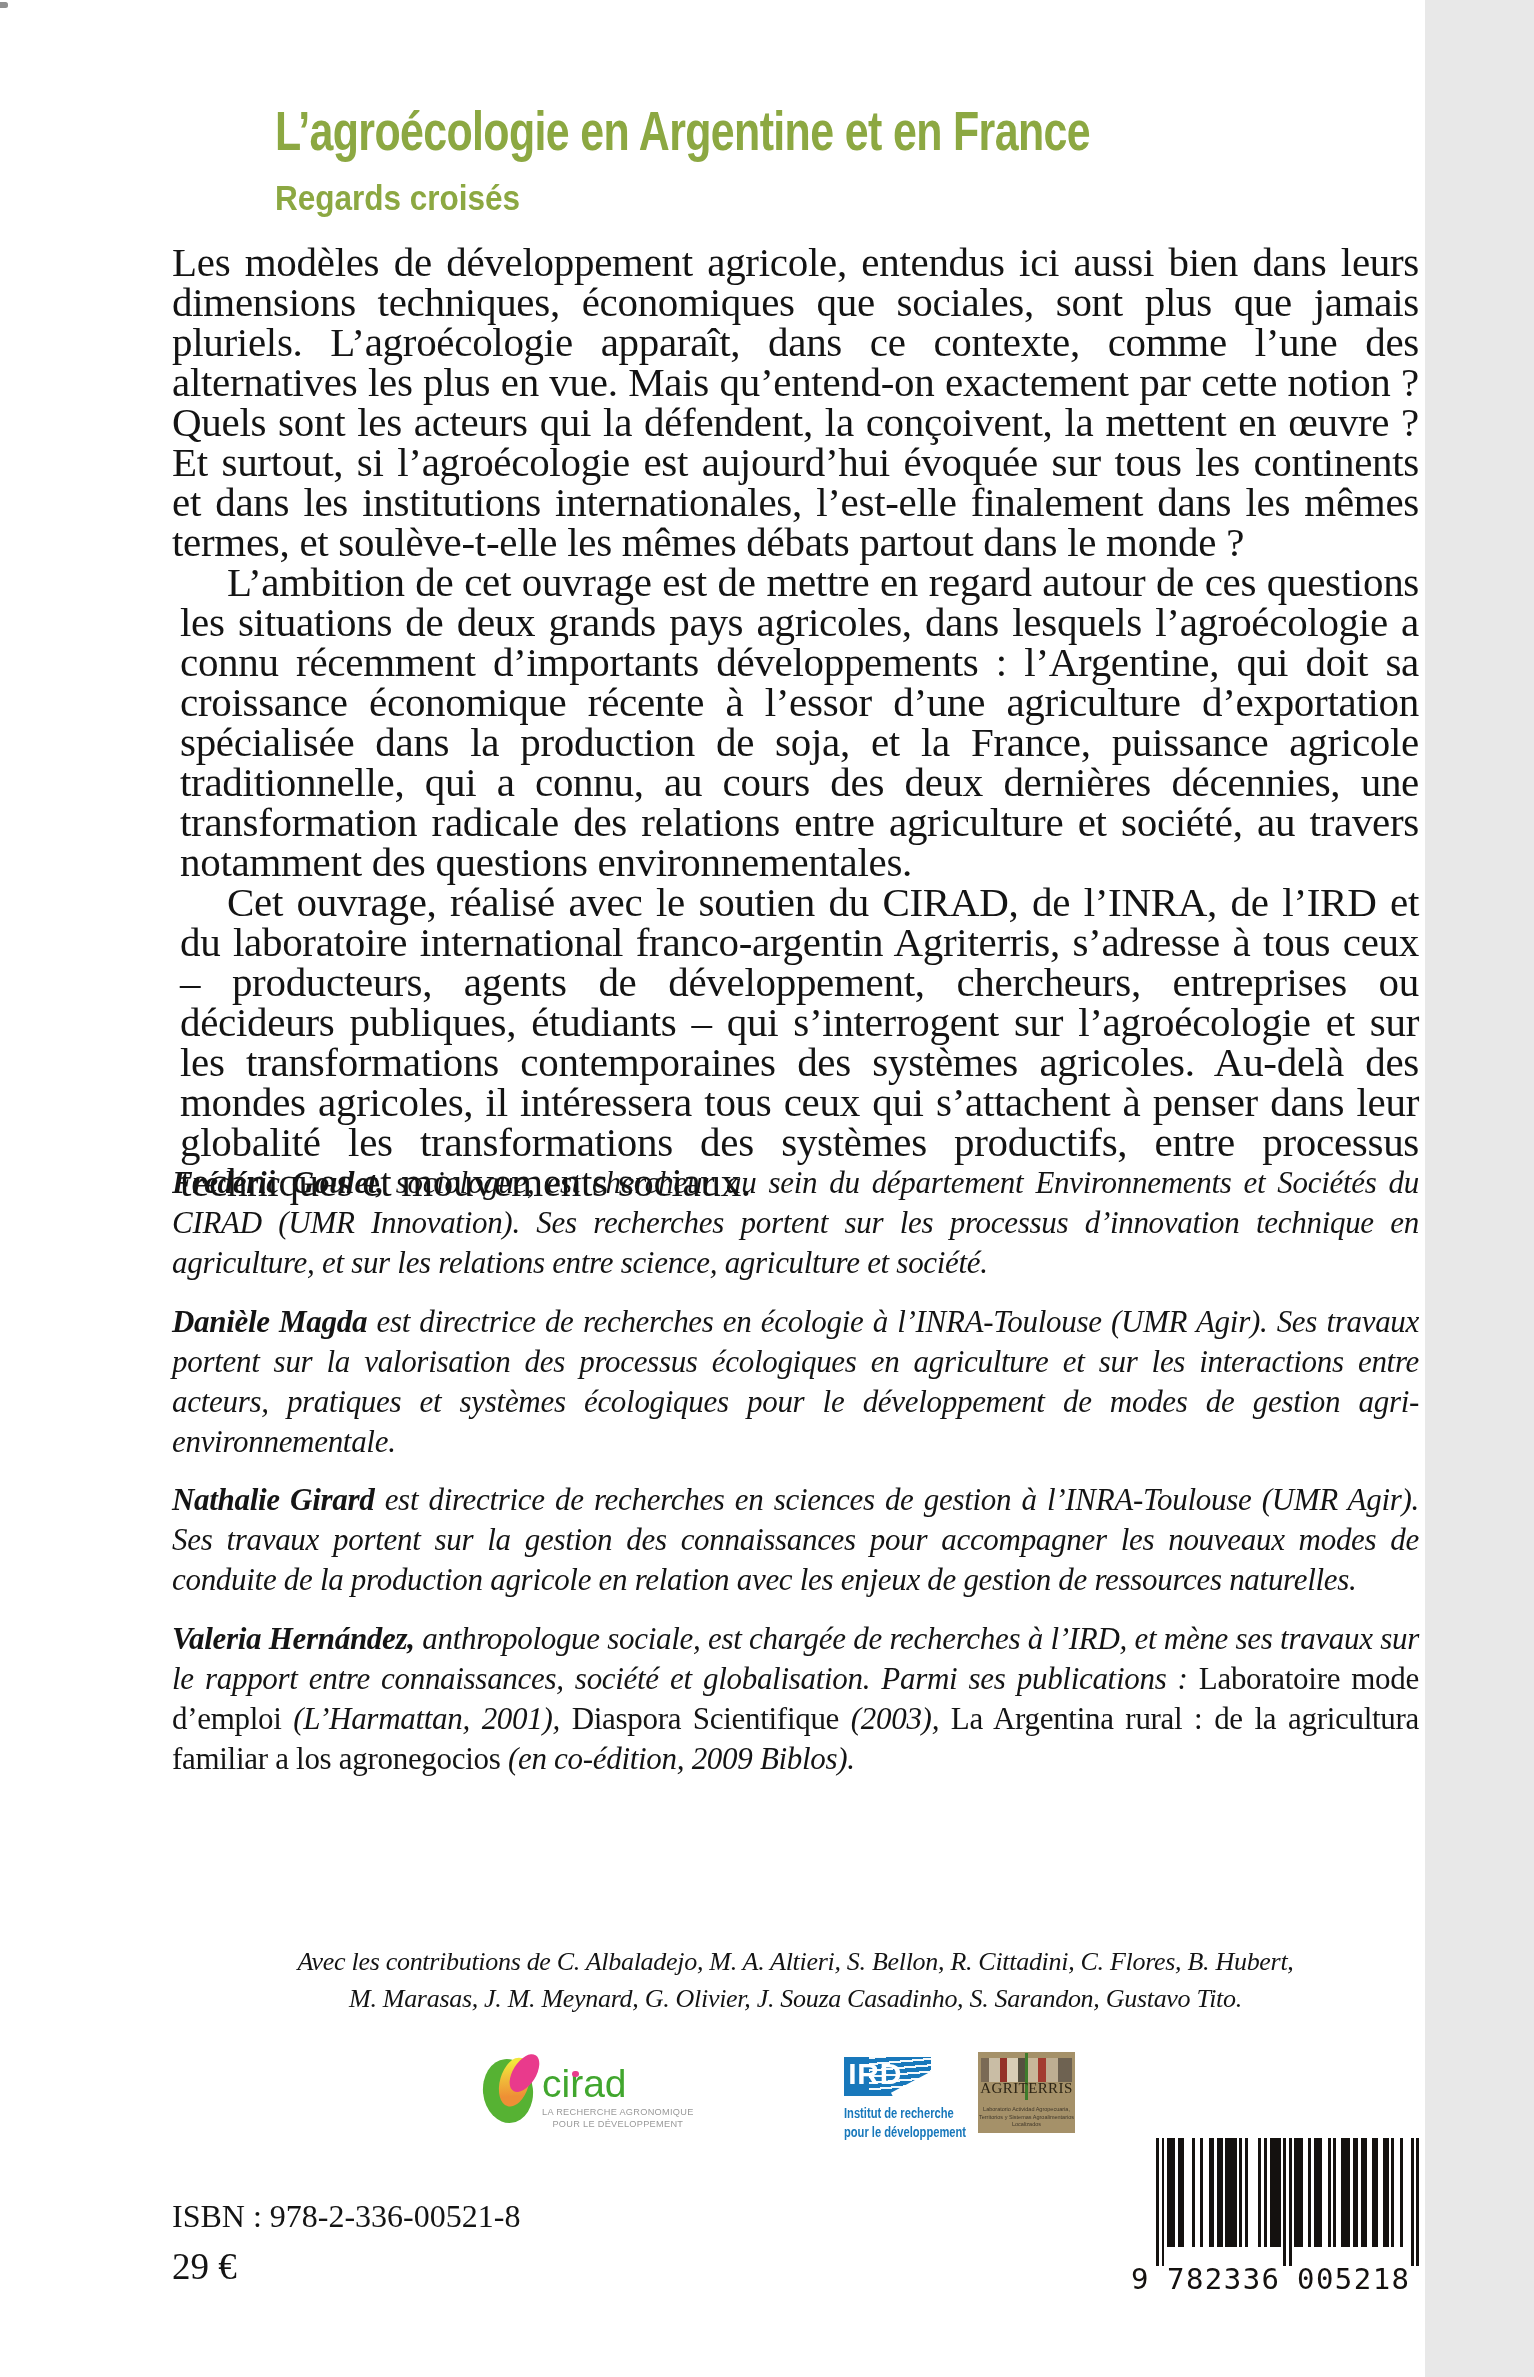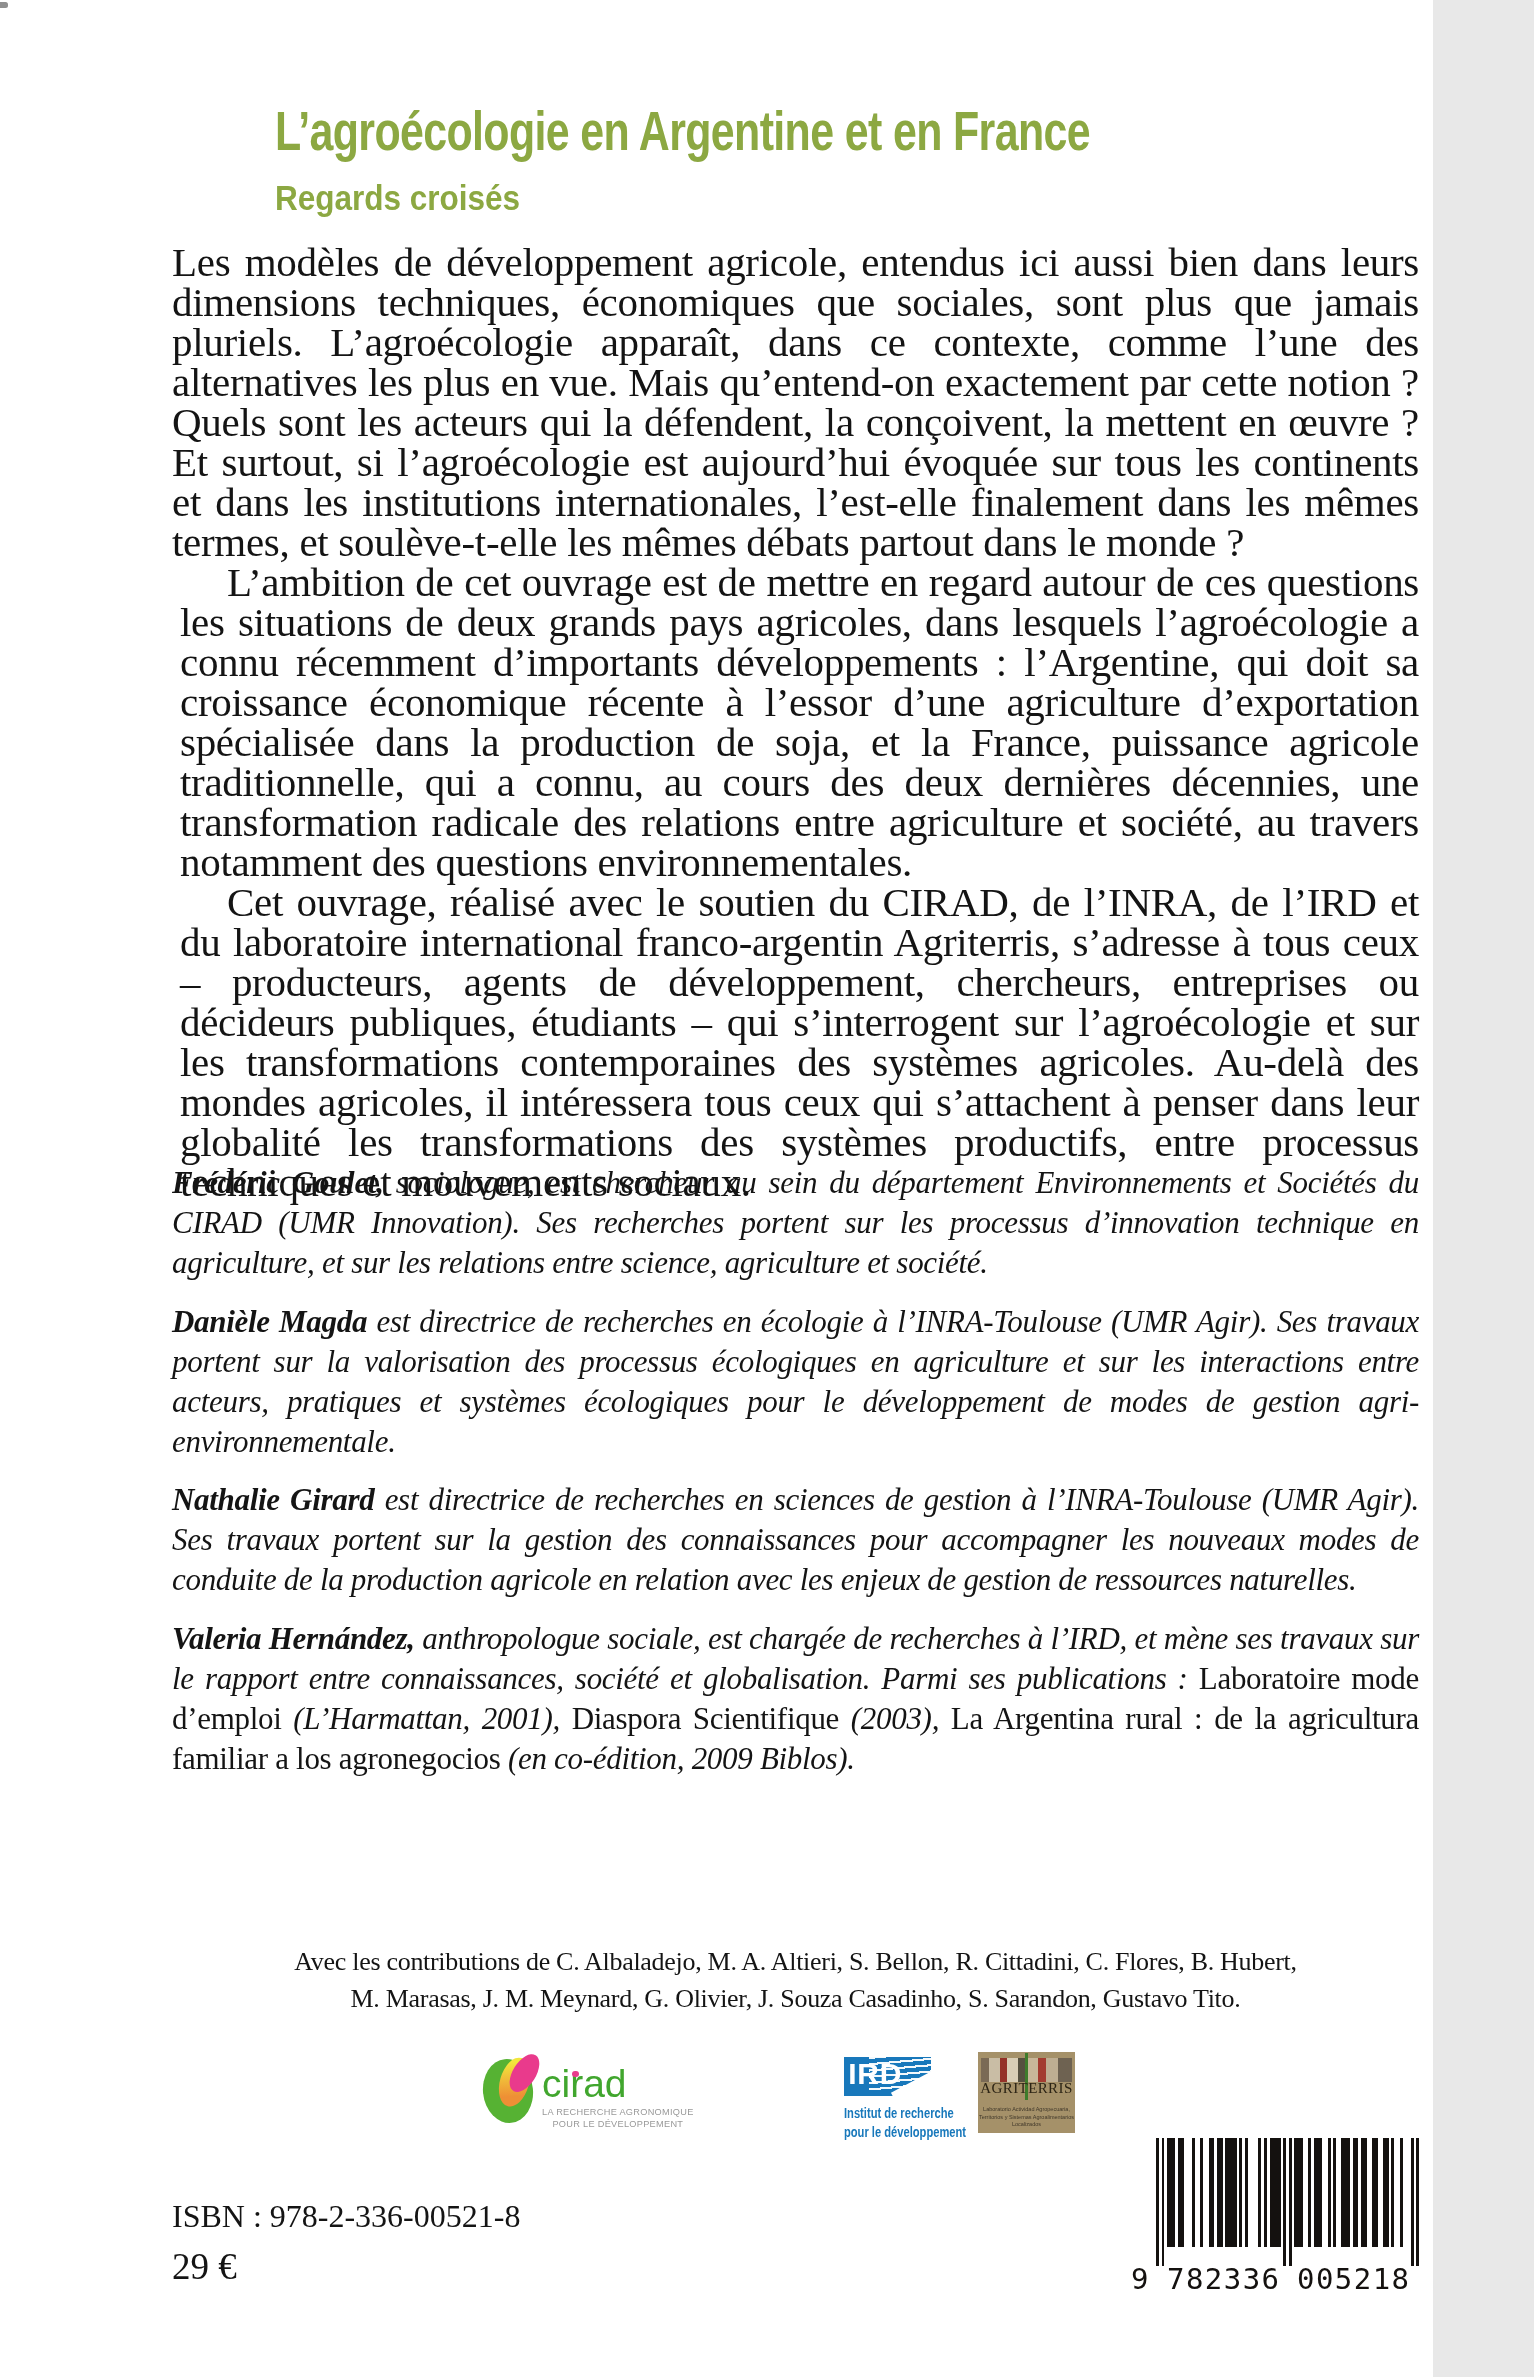--- a/index.html
+++ b/index.html
@@ -1,17 +1,17 @@
 <!DOCTYPE html>
 <html style="font-size:13.4px"><head>
 <meta charset="utf-8">
 <style>
   html,body{margin:0;padding:0;background:#e8e8e8;}
   .page{position:relative;width:1425px;height:2377px;background:#ffffff;overflow:hidden;
-        font-family:"Liberation Serif",serif;color:#141414;padding-left:8px;}
+        font-family:"Liberation Serif",serif;color:#141414;}
   .abs{position:absolute;}
 
   
   .corner-mark{left:0;top:1.7px;width:8.4px;height:5.9px;background:#8f8f8f;border-radius:0 2.5px 2.5px 0;}
 
   
   .title{left:275px;top:99px;font-family:"Liberation Sans",sans-serif;font-weight:bold;
          font-size:55px;letter-spacing:-0.8px;white-space:nowrap;
          transform:scaleX(.78);transform-origin:left top;}
   .subtitle{left:275px;top:178px;font-family:"Liberation Sans",sans-serif;font-weight:bold;
@@ -24,21 +24,21 @@
   .synopsis p.ind{text-indent:47px;margin-left:8px;}
 
   
   .bios{left:172px;top:1163px;width:1247px;font-size:31px;line-height:40px;
         text-align:justify;font-style:italic;letter-spacing:-0.3px;}
   .bios p{margin:0 0 18.5px 0;}
   .bios .b{font-weight:bold;}
   .bios .rm{font-style:normal;}
 
   
-  .contrib{left:172px;top:1943px;width:1247px;text-align:center;
+  .contrib{left:172px;top:1943px;width:1247px;text-align:center;font-style:italic;
            font-size:26px;line-height:37px;letter-spacing:-0.3px;}
 
   
   .logo{overflow:visible;}
   .cirad{left:483px;top:2052px;width:151px;height:89px;text-align:center;}
   .cirad-blob{left:0;top:6.7px;width:50px;height:64px;border-radius:50%;background:#56b233;transform:rotate(-6deg);}
   .cirad-leaf1{left:17px;top:5px;width:28.5px;height:50px;border-radius:50%;
                background:linear-gradient(160deg,#f2e63c 15%,#ee8f35 75%);transform:rotate(16deg);}
   .cirad-leaf2{left:30px;top:0px;width:22.7px;height:42px;border-radius:50%;background:#e93a8c;transform:rotate(32deg);}
   .cirad-word{left:59px;top:10px;font-family:"Liberation Sans",sans-serif;font-size:39px;letter-spacing:0;}

